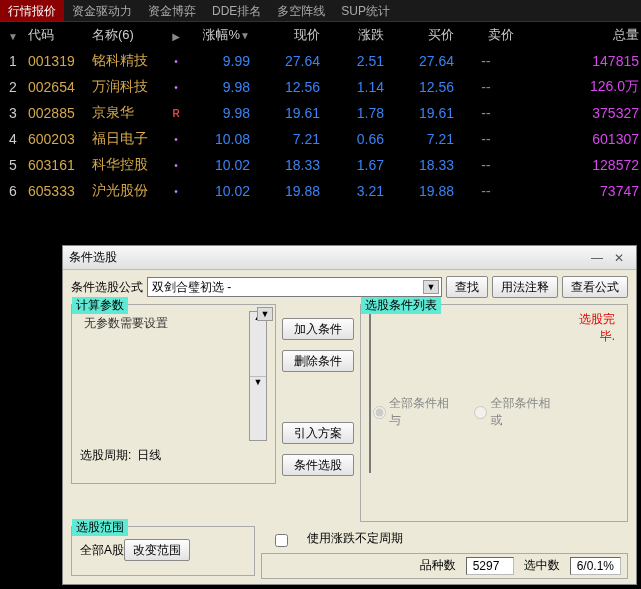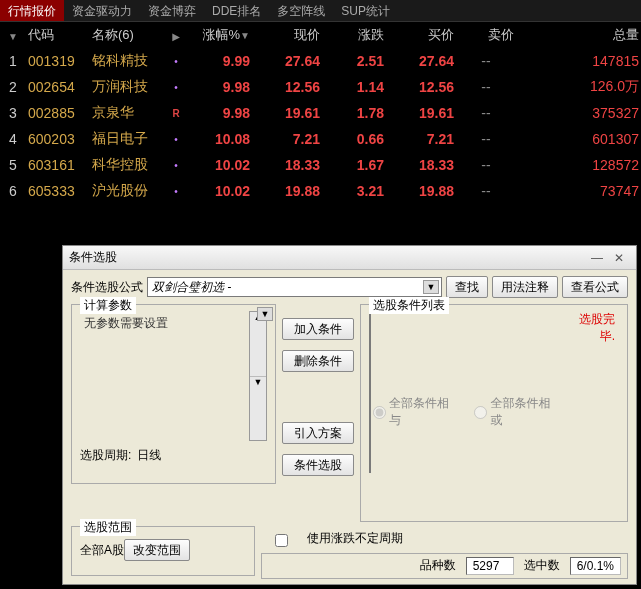--- a/index.html
+++ b/index.html
@@ -50,23 +50,23 @@
     padding: 4px 2px;
     text-align: right;
     white-space: nowrap;
   }
   .stock-table td.idx { color: #ccc; text-align: center; width: 24px; }
   .stock-table td.code { color: #d4a84b; text-align: left; }
   .stock-table td.name { color: #d4a84b; text-align: left; }
   .stock-table td.flag { text-align:center; width:18px; font-size:10px; }
   .flag-dot { color:#c57cff; }
   .flag-r { color:#d44; font-weight:bold; }
-  .stock-table td.red { color: #ef4444; font-weight: bold; }
+  .stock-table td.red { color: #3b82f6; }
   .stock-table td.grey { color: #888; text-align:center; }
-  .stock-table td.vol { color: #ef4444; }
+  .stock-table td.vol { color: #d946ef; }
   .arrow { color:#888; font-size:10px; display:inline-block; vertical-align:middle;}
   
   .dialog {
     position: absolute;
     left: 62px; top: 245px;
     width: 575px; height: 340px;
     background: #ece9d8;
     border: 1px solid #888;
     box-shadow: 0 0 6px rgba(0,0,0,.6);
     color: #000;
@@ -79,37 +79,37 @@
     padding: 0 6px;
     border-bottom:1px solid #bbb;
   }
   .titlebar .title { flex:1; }
   .titlebar .wbtn { width:22px; text-align:center; color:#555; cursor:pointer;}
   .dlg-body { padding: 6px 8px; }
   .formula-row { display:flex; align-items:center; gap:4px; margin-bottom:6px;}
   .formula-row label { white-space:nowrap; }
   .formula-row .sel {
     flex:1; height:20px; border:1px solid #7a7a7a; background:#fff;
-    display:flex; align-items:center; padding:0 4px; position:relative;font-style:italic;
+    display:flex; align-items:center; padding:0 4px; position:relative;
   }
   .sel .caret { position:absolute; right:2px; top:2px; width:16px; height:14px;
     background:#ddd; border:1px solid #999; text-align:center; font-size:9px; line-height:12px;}
   .btn {
     height:22px; padding:0 8px;
     background:linear-gradient(#fdfdfd,#e3e3e3);
     border:1px solid #8a8a8a; border-radius:2px;
     cursor:pointer; font-size:12px;
     display:inline-flex; align-items:center; justify-content:center;
   }
   .columns { display:flex; gap:6px; }
   .fieldset {
     border:1px solid #aaa; padding:6px 8px 8px 8px; position:relative;
   }
   .fieldset > .legend {
-    position:absolute; top:-8px; left:8px; background:#ffffff;
+    position:absolute; top:-8px; left:0; background:#5eead4;
     padding:0 4px; font-size:12px;
   }
   .left-col { width:205px; display:flex; flex-direction:column; gap:6px;}
   .param-box { height:180px; }
   .param-inner { display:flex; height:130px; }
   .param-text { flex:1; padding:4px; color:#333; }
   .spin { width:18px; display:flex; flex-direction:column; border:1px solid #999;}
   .spin div { flex:1; text-align:center; font-size:9px; background:#e8e8e8; border-bottom:1px solid #bbb; cursor:pointer;}
   .spin div:last-child{border-bottom:none;}
   .period-row { display:flex; align-items:center; gap:6px; margin-top:6px;}

